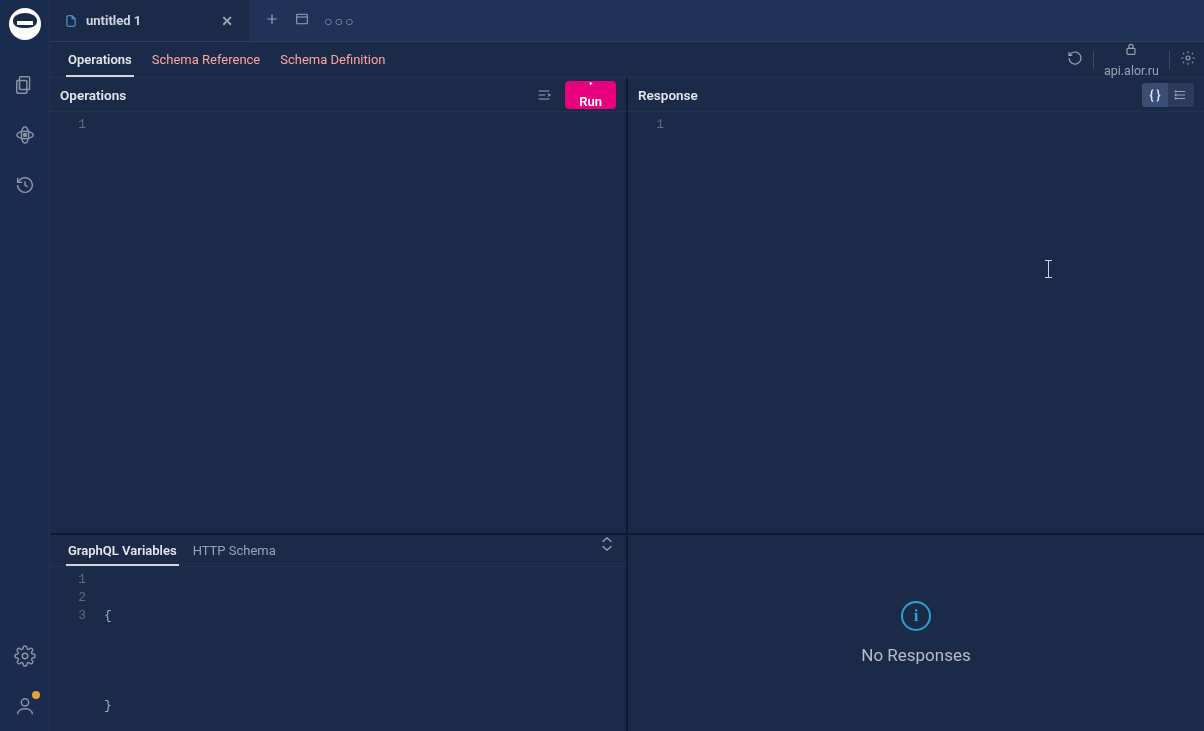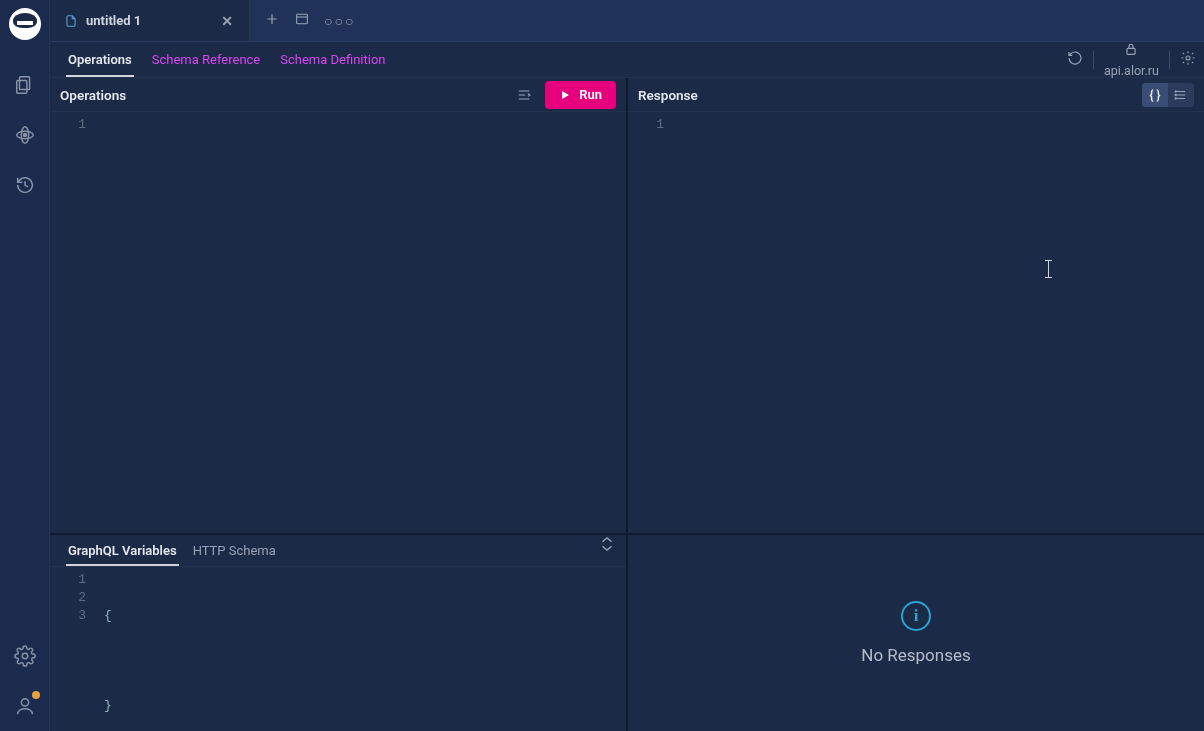--- a/index.html
+++ b/index.html
@@ -67,21 +67,21 @@
 
   
   .subtabs {
     height: 36px; background: #1b2a47;
     display: flex; align-items: center; padding: 0 8px;
     border-bottom: 1px solid rgba(255,255,255,0.04);
     font-size: 13px;
   }
   .subtabs .subtab {
     padding: 0 10px; height: 100%; display: flex; align-items: center;
-    color: #d946ef; cursor: pointer; position: relative;
+    color: #fca5a5; cursor: pointer; position: relative;
   }
   .subtabs .subtab.active { color: #e4e7ec; font-weight: 600; }
   .subtabs .subtab.active::after {
     content: ""; position: absolute; left: 8px; right: 8px; bottom: 0; height: 2px; background: #cfd4dc;
   }
   .subtabs .right { margin-left: auto; display: flex; align-items: center; gap: 10px; color: #9aa3b5; }
   .subtabs .right svg { width: 16px; height: 16px; }
   .subtabs .endpoint { display: flex; align-items: center; gap: 6px; font-size: 12.5px; flex-direction: column; }
   .subtabs .vsep { width: 1px; height: 18px; background: rgba(255,255,255,0.15); }
 
@@ -99,21 +99,21 @@
   .pane-header .hspacer { flex: 1; }
   .pane-header .icon-btn {
     width: 26px; height: 26px; display: flex; align-items: center; justify-content: center;
     color: #9aa3b5; cursor: pointer; border-radius: 3px;
   }
   .pane-header .icon-btn svg { width: 16px; height: 16px; }
   .run-btn {
     display: flex; align-items: center; gap: 8px;
     background: #e6007e; color: #fff; font-weight: 600;
     height: 28px; padding: 0 14px; border-radius: 4px;
-    font-size: 13px; cursor: pointer; margin-left: 8px;
+    font-size: 13px; cursor: pointer; margin-left: 8px; flex-direction: column;
   }
   .run-btn svg { width: 12px; height: 12px; }
 
   .toggle-group { display: flex; gap: 0; margin-left: 6px; }
   .toggle-group .tg {
     width: 26px; height: 24px; display: flex; align-items: center; justify-content: center;
     background: #2a3b5c; color: #9aa3b5; cursor: pointer; font-size: 12px;
   }
   .toggle-group .tg:first-child { border-radius: 3px 0 0 3px; }
   .toggle-group .tg:last-child  { border-radius: 0 3px 3px 0; }

